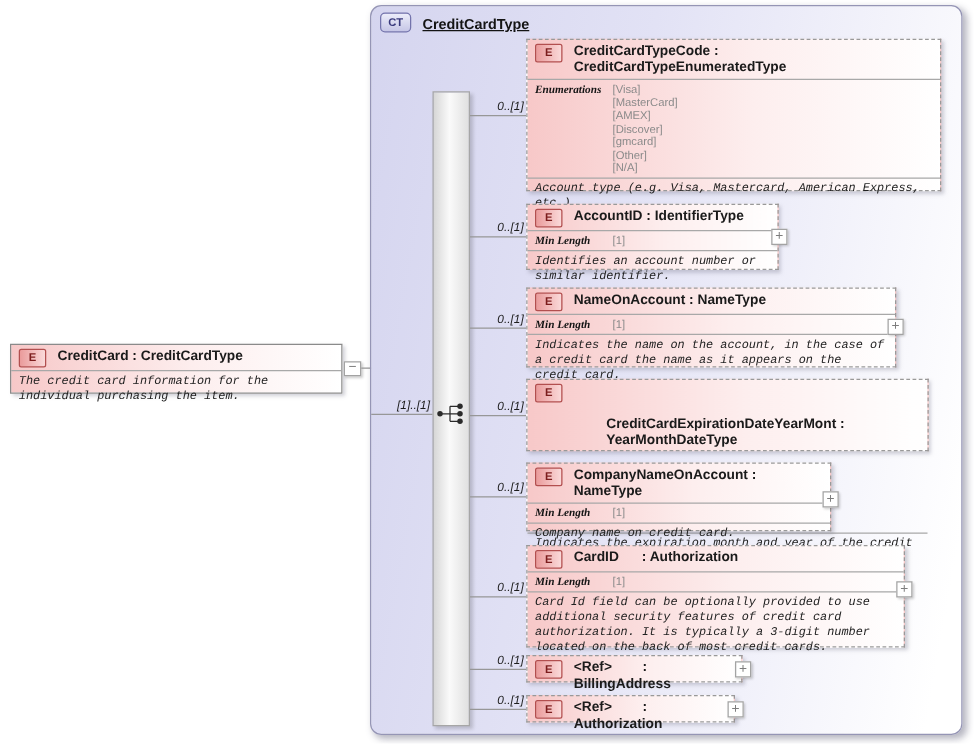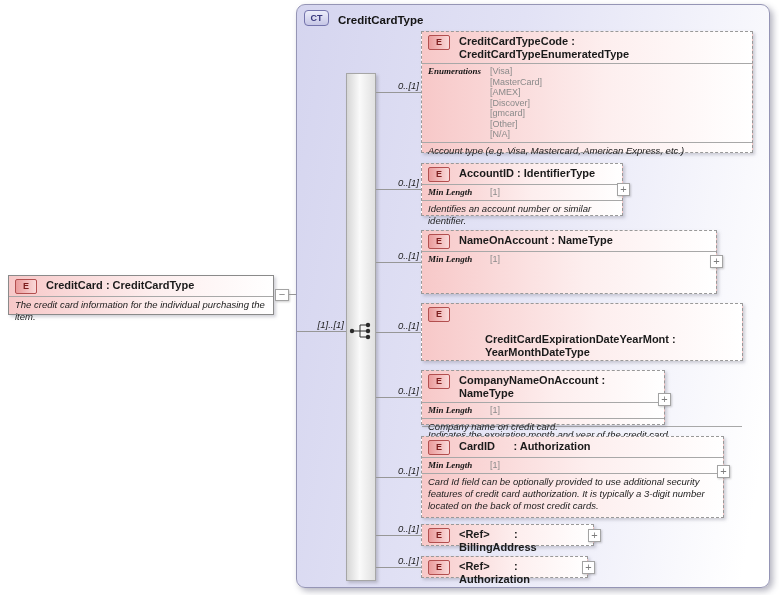--- a/index.html
+++ b/index.html
@@ -8,21 +8,21 @@
 
   
   .ct { position:absolute; left:296px; top:4px; width:474px; height:584px;
         border:1px solid #9595b5; border-radius:9px; box-sizing:border-box;
         background:linear-gradient(100deg,#d5d5ef 0%,#e2e2f5 40%,#ffffff 95%);
         box-shadow:3px 3px 6px rgba(90,90,115,.45); }
   .cthead { position:absolute; left:7px; top:5px; display:flex; gap:9px; align-items:flex-end; }
   .ctbadge { width:23px; height:14px; border:1px solid #7474ac; border-radius:4px;
              background:linear-gradient(#ecedfa,#c6c6e6); color:#39397c; font-weight:bold;
              font-size:9px; text-align:center; line-height:14px; }
-  .cttitle { font-size:11.5px; font-weight:bold; color:#141414; }
+  .cttitle { font-size:11.5px; font-weight:bold; color:#141414;text-decoration:underline; }
 
   
   .seqbar { position:absolute; left:49px; top:68px; width:30px; height:508px; box-sizing:border-box;
             border:1px solid #a6a6a6; background:linear-gradient(to right,#d6d6d6,#fafafa 45%,#e0e0e0);
             box-shadow:2px 2px 3px rgba(0,0,0,.18); }
   .seqicon { position:absolute; left:51px; top:315px; width:26px; height:22px; }
 
   
   .hline { position:absolute; height:1px; background:#979797; }
   .card  { position:absolute; font-size:9.5px; font-style:italic; color:#1d1d1d;
@@ -38,21 +38,21 @@
             background:linear-gradient(to right,#ea9b9b,#fad9d9); color:#7c1d1d;
             font-size:9px; font-weight:bold; text-align:center; line-height:13px; }
   .etitle { font-size:11px; font-weight:bold; color:#1a1a1a; line-height:13px; white-space:pre-wrap; }
   .efacet { border-top:1px solid #a8a8a8; display:flex; padding:2px 6px 2px 6px; }
   .flabel { font-size:9px; font-style:italic; font-weight:bold; color:#141414;
             width:62px; flex:0 0 auto; line-height:10.5px;font-family:Liberation Serif, serif; }
   .fval   { font-size:9px; color:#8a8a8a; line-height:10.5px; }
   .enumcol { display:flex; flex-direction:column; }
   .enumcol span { font-size:9px; color:#8a8a8a; line-height:10.5px; }
   .edesc { border-top:1px solid #a8a8a8; font-size:9.5px; font-style:italic; color:#222222;
-           padding:2px 6px 3px 6px; line-height:12px; }
+           padding:2px 6px 3px 6px; line-height:12px;font-family:Liberation Mono, monospace; }
 
   
   .plus  { position:absolute; width:13px; height:13px; box-sizing:border-box;
            border:1px solid #a3a3a3; background:#ffffff; color:#7d7d7d;
            font-size:11px; line-height:10px; text-align:center;
            box-shadow:1px 1px 2px rgba(0,0,0,.2); cursor:pointer; }
   .minus { position:absolute; left:275px; top:289px; width:14px; height:12px; box-sizing:border-box;
            border:1px solid #a3a3a3; background:#ffffff; color:#7d7d7d;
            font-size:11px; line-height:9px; text-align:center;
            box-shadow:1px 1px 2px rgba(0,0,0,.2); cursor:pointer; }
@@ -149,20 +149,21 @@
 
     <div class="ebox" style="left:124px; top:225px; width:296px; height:64px;">
       <div class="ehead">
         <span class="ebadge">E</span>
         <span class="etitle">NameOnAccount : NameType</span>
       </div>
       <div class="efacet">
         <span class="flabel">Min Length</span>
         <span class="fval">[1]</span>
       </div>
+      <div class="edesc">Indicates the name on the account, in the case of a credit card the name as it appears on the credit card.</div>
     </div>
     <div class="plus" style="left:413px; top:250px;">+</div>
 
     <div class="ebox" style="left:124px; top:298px; width:322px; height:58px;">
       <div class="ehead">
         <span class="ebadge">E</span>
         <span class="etitle">
           <span style="display:block;margin-left:26px;">CreditCardExpirationDateYearMont : YearMonthDateType</span>
           <span style="display:block;">hDate</span>
         </span>

